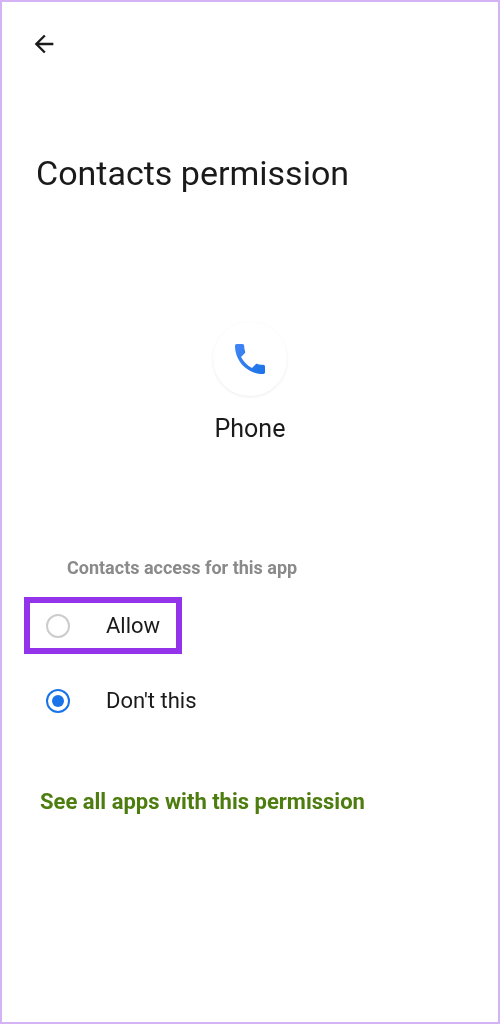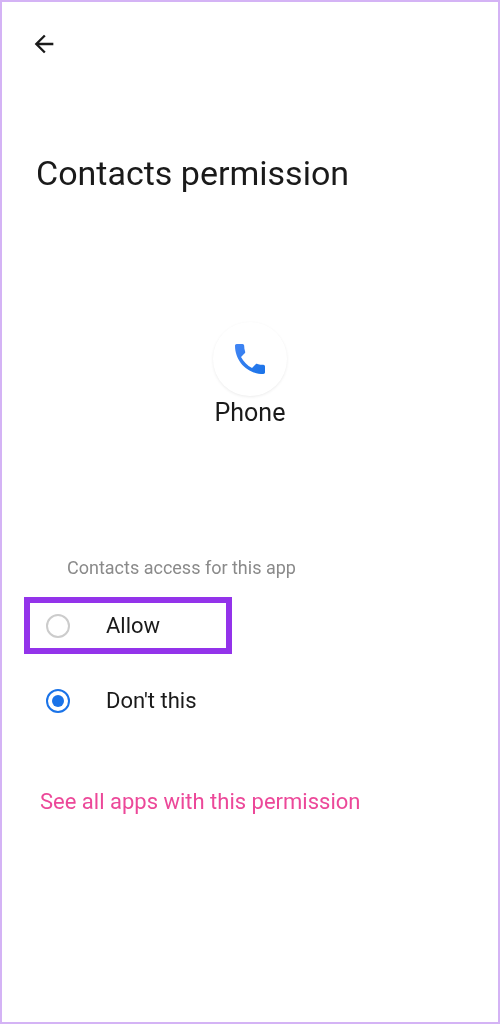--- a/index.html
+++ b/index.html
@@ -49,48 +49,48 @@
       width: 74px;
       height: 74px;
       border-radius: 50%;
       background: #ffffff;
       display: flex;
       align-items: center;
       justify-content: center;
       box-shadow: 0 1px 3px rgba(0,0,0,0.08);
     }
     .app-name {
-      margin-top: 2px;
+      margin-top: 18px;
       font-size: 25px;
       color: #1a1a1a;
       font-weight: 400;
     }
     .section-label {
       position: absolute;
       top: 555px;
       left: 65px;
       font-size: 18px;
       color: #8a8a8a;
-      font-weight: 400;
+      font-weight: 700;
     }
     .radio-options {
       position: absolute;
       top: 595px;
       left: 22px;
       right: 22px;
     }
     .radio-option {
       display: flex;
       align-items: center;
       padding: 18px 22px;
       cursor: pointer;
     }
     .radio-option.highlighted {
       border: 6px solid #9333ea;
-      width: 208px;
+      width: 158px;
       padding: 10px 16px;
       margin-bottom: 16px;
     }
     .radio-circle {
       width: 24px;
       height: 24px;
       border-radius: 50%;
       border: 2.5px solid #ccc;
       margin-right: 36px;
       flex-shrink: 0;
@@ -113,23 +113,23 @@
     .radio-label {
       font-size: 22px;
       color: #1a1a1a;
       font-weight: 400;
     }
     .link-button {
       position: absolute;
       top: 787px;
       left: 38px;
       font-size: 22px;
-      color: #ec4899;
+      color: #4d7c0f;
       cursor: pointer;
-      font-weight: 400;
+      font-weight: 700;
     }
   </style>
 </head>
 <body>
 
 <div class="back-button">
   <svg width="28" height="28" viewBox="0 0 24 24" fill="none">
     <path d="M20 11H7.83l5.59-5.59L12 4l-8 8 8 8 1.41-1.41L7.83 13H20v-2z" fill="#1a1a1a"></path>
   </svg>
 </div>

